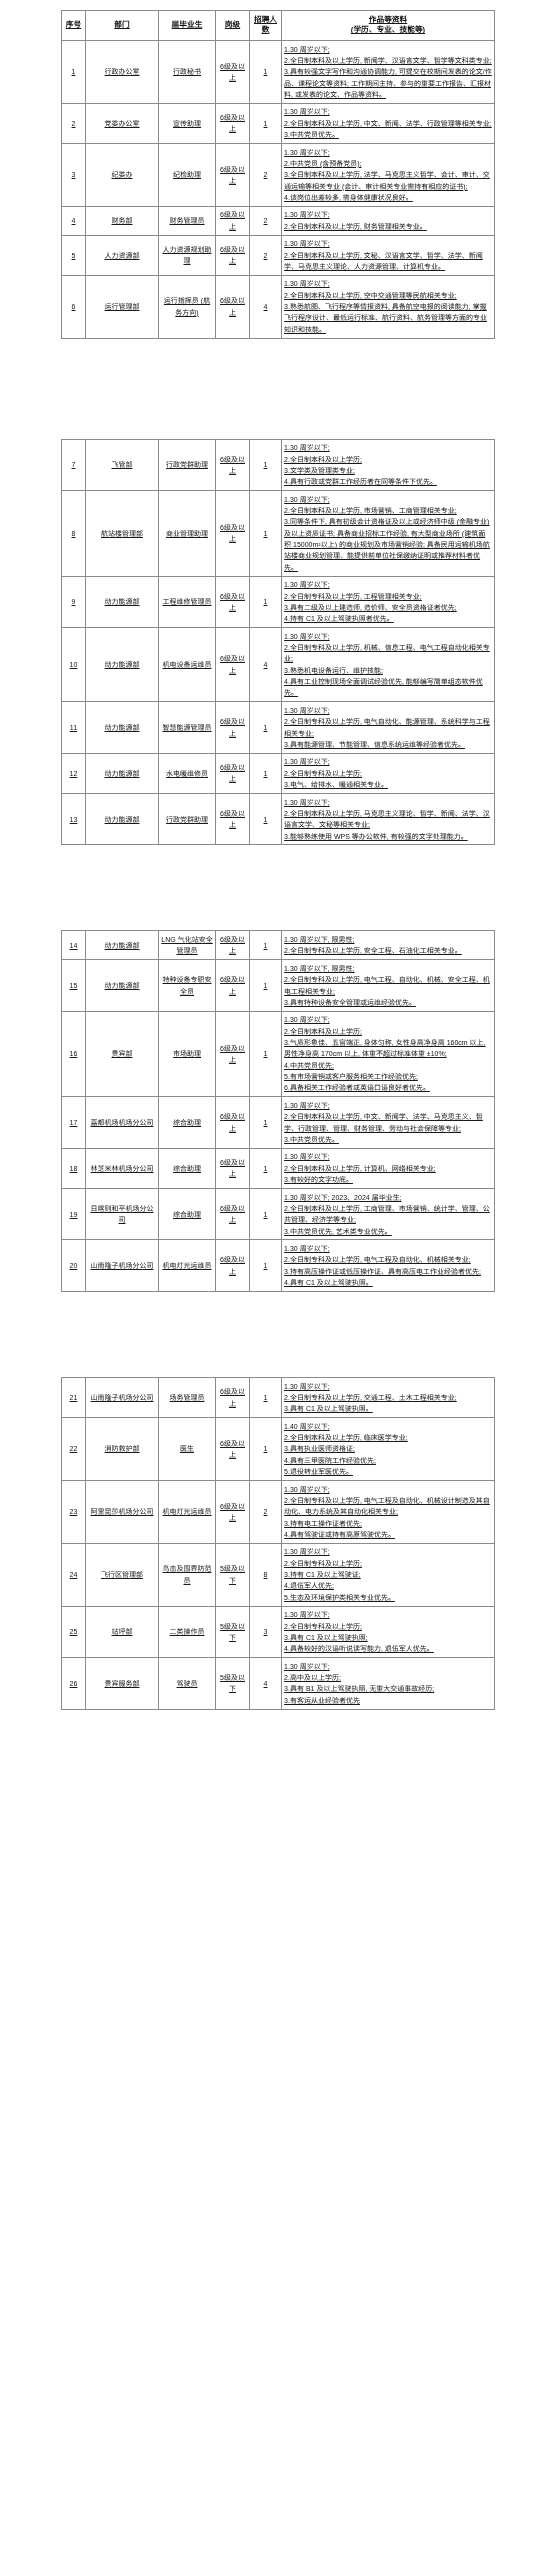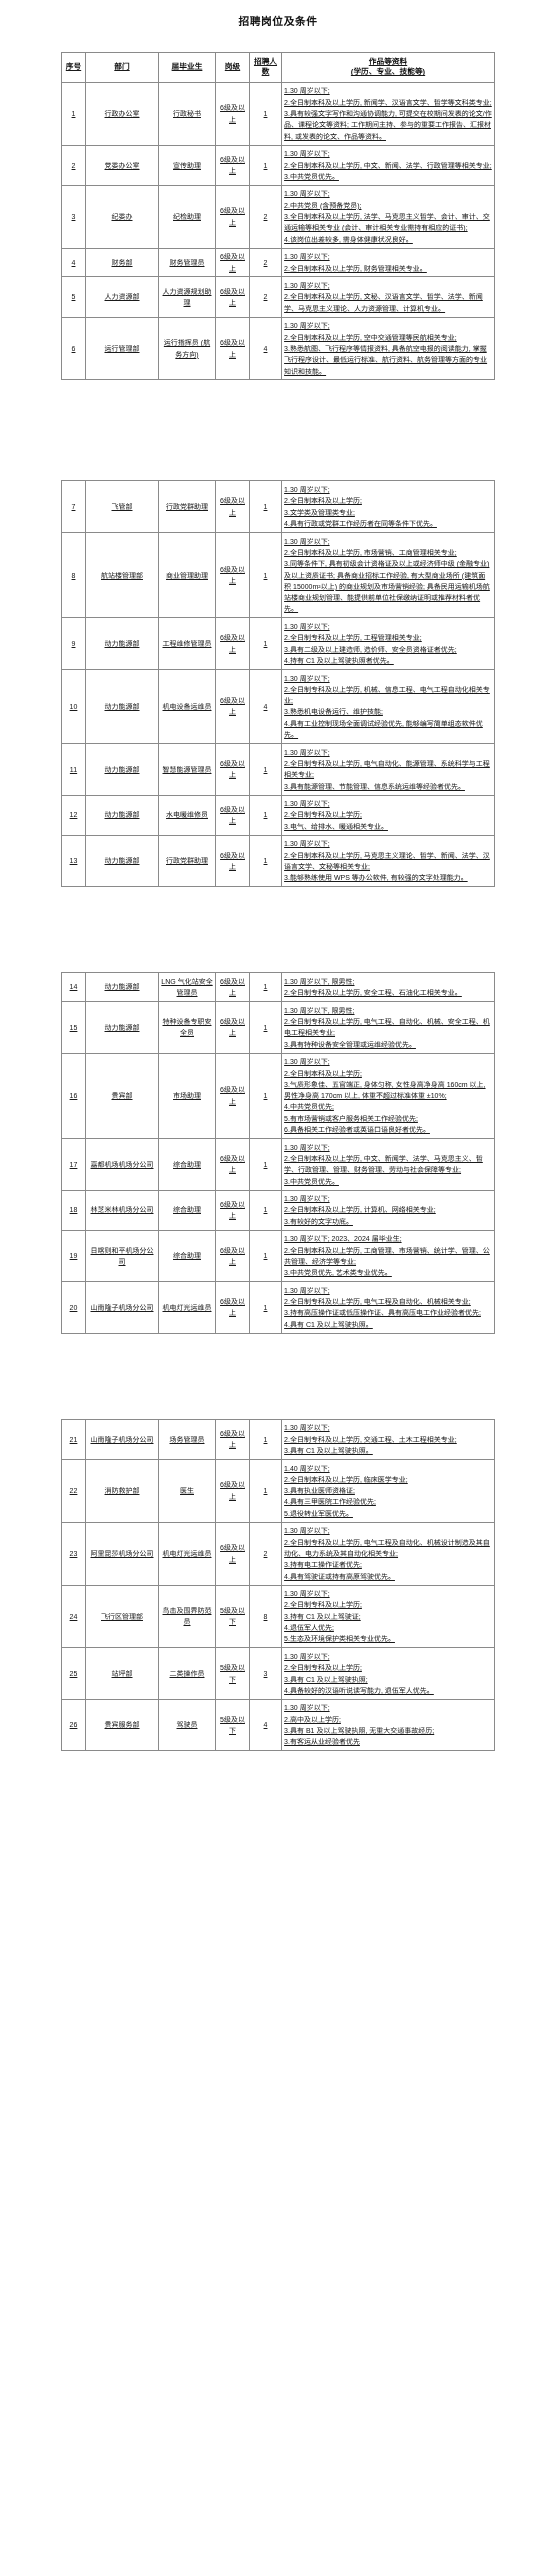--- a/index.html
+++ b/index.html
@@ -87,21 +87,20 @@
   }
   td.cond .ln { display: block; white-space: normal; }
   .hdr-sub { display: block; font-weight: bold; text-align: center; }
 </style>
 </head>
 <body>
 
 <div id="doc">
 
   <section class="page">
-    <div class="doc-title">招聘岗位及条件</div>
     <table class="jobs">
       <colgroup>
         <col class="c-idx">
           <col class="c-dept">
           <col class="c-post">
           <col class="c-level">
           <col class="c-count">
           <col class="c-cond">
       </colgroup>
       <thead>

